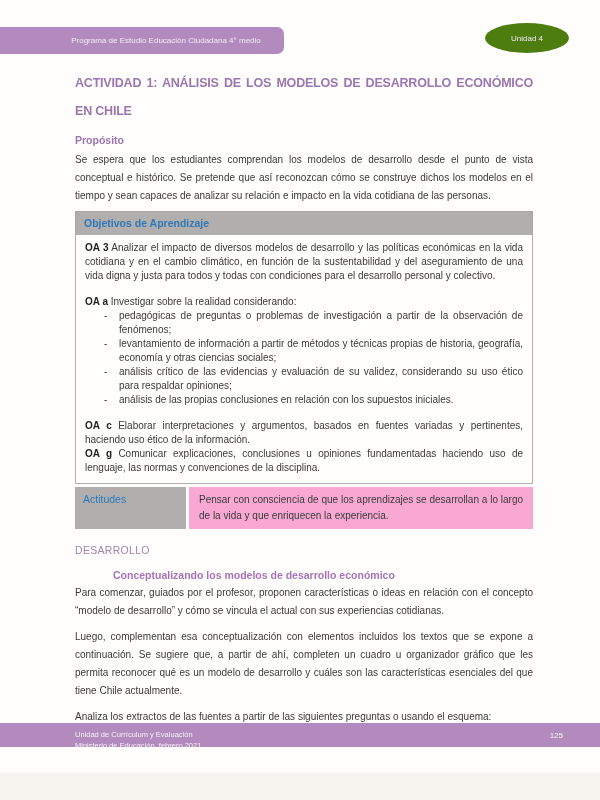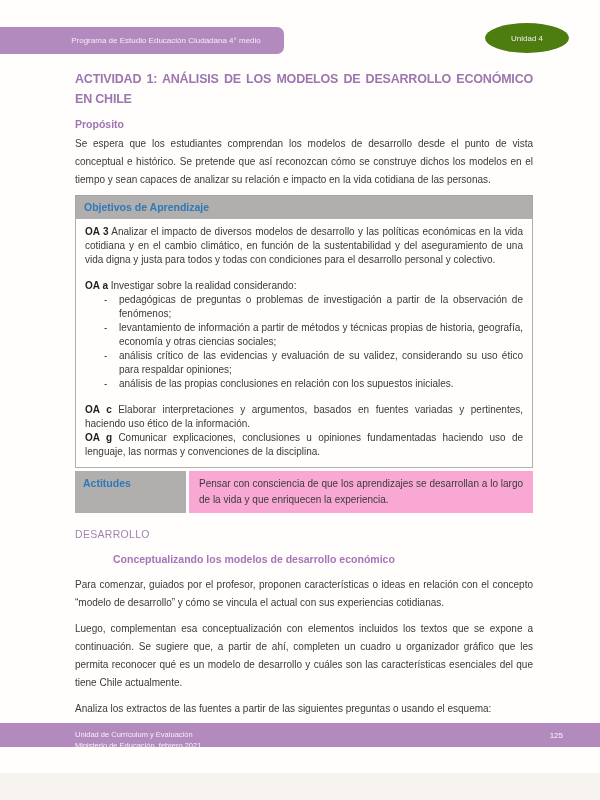--- a/index.html
+++ b/index.html
@@ -11,38 +11,38 @@
   .header-badge { position:absolute; left:0; top:27px; width:284px; height:27px;
     background:#b28abd; border-radius:0 7px 7px 0; color:#f3ecf6; font-size:8px;
     display:flex; align-items:center; justify-content:center; padding-left:48px; }
   .unit-badge { position:absolute; right:31px; top:23px; width:84px; height:30px;
     background:#4d7c0f; border-radius:50%; color:#f3ecf6; font-size:8px;
     display:flex; align-items:center; justify-content:center; }
 
   
   .content { position:absolute; left:75px; top:69px; width:458px; }
   .title { color:#9c76ae; font-weight:bold; font-size:12.5px; letter-spacing:-0.2px;
-    line-height:20px; text-align:justify; }
+    line-height:28px; text-align:justify; }
   .h-proposito { color:#9c76ae; font-weight:bold; font-size:10.5px; margin-top:9px; }
   .body-par { font-size:10px; line-height:18px; text-align:justify; margin-top:5px; }
 
   
   .obj-table { margin-top:6px; font-size:10px; }
   .obj-header { background:#b1aeae; color:#2e79b8; font-weight:bold; font-size:10.5px;
     padding:5px 8px; border:1px solid #a8a5a5; border-bottom:none; }
   .obj-body { border:1px solid #b3b0b0; background:#fffefd; padding:6px 9px 8px 9px;
     line-height:14px; text-align:justify; }
   .obj-body b { color:#1f1f1f; }
   .spacer { height:12px; }
   .dash-item { display:flex; margin-left:14px; }
   .dash { width:20px; flex:none; padding-left:5px; }
   .dash-text { flex:1; text-align:justify; }
   .trow { display:flex; margin-top:3px; gap:3px; }
   .trow .tlabel { width:111px; flex:none; background:#b1aeae; color:#2e79b8;
-    font-weight:bold; font-size:10.5px; padding:6px 8px; }
+    font-weight:normal; font-size:10.5px; padding:6px 8px; }
   .trow .tvalue { flex:1; background:#f9a8d4; padding:5px 10px; line-height:16px; text-align:justify; }
 
   
   .h-desarrollo { color:#a083b3; font-size:10.5px; margin-top:15px; letter-spacing:0.3px; }
   .h-concept { color:#a873b8; font-weight:bold; font-size:10.5px; margin-top:13px; margin-left:38px; }
   .final-list { margin-top:1px; }
   .final-item { display:flex; margin-left:40px; font-size:10px; line-height:18px; }
   .final-item .dash { width:22px; }
 
   
@@ -104,21 +104,21 @@
 
       <div class="trow">
         <div class="tlabel">Actitudes</div>
         <div class="tvalue">Pensar con consciencia de que los aprendizajes se desarrollan a lo largo de la vida y que enriquecen la experiencia.</div>
       </div>
     </div>
 
     <div class="h-desarrollo">DESARROLLO</div>
     <div class="h-concept">Conceptualizando los modelos de desarrollo económico</div>
 
-    <p class="body-par" style="margin-top:11px">Para comenzar, guiados por el profesor, proponen características o ideas en relación con el concepto “modelo de desarrollo” y cómo se vincula el actual con sus experiencias cotidianas.</p>
+    <p class="body-par" style="margin-top:3px">Para comenzar, guiados por el profesor, proponen características o ideas en relación con el concepto “modelo de desarrollo” y cómo se vincula el actual con sus experiencias cotidianas.</p>
     <p class="body-par" style="margin-top:8px">Luego, complementan esa conceptualización con elementos incluidos los textos que se expone a continuación. Se sugiere que, a partir de ahí, completen un cuadro u organizador gráfico que les permita reconocer qué es un modelo de desarrollo y cuáles son las características esenciales del que tiene Chile actualmente.</p>
     <p class="body-par" style="margin-top:8px">Analiza los extractos de las fuentes a partir de las siguientes preguntas o usando el esquema:</p>
 
     <div class="final-list">
       <div class="final-item">
         <span class="dash">-</span>
         <span>¿Cómo explican el modelo de desarrollo?</span>
       </div>
     </div>
 

